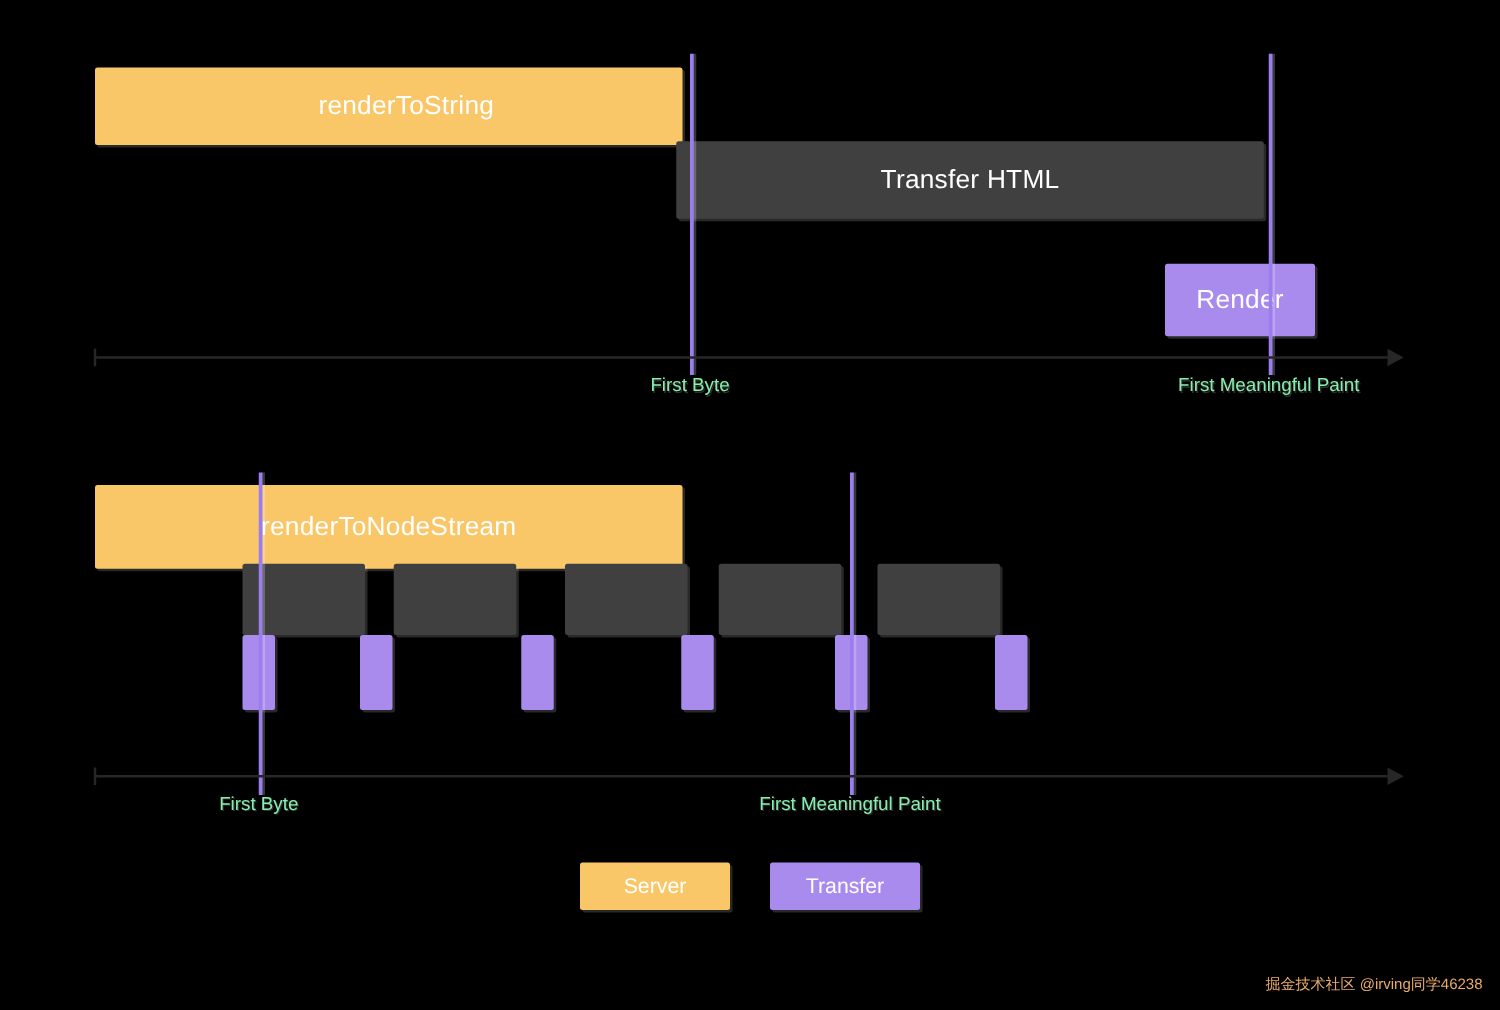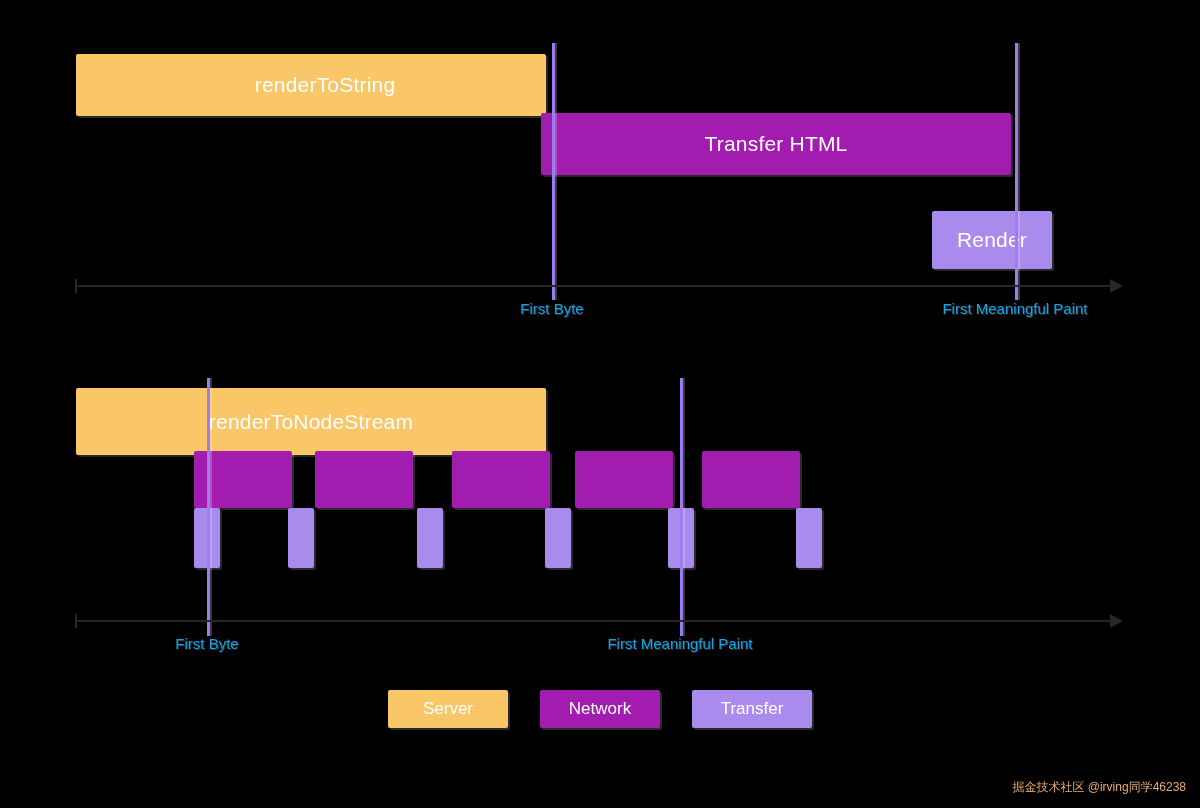--- a/index.html
+++ b/index.html
@@ -18,21 +18,21 @@
     align-items: center;
     justify-content: center;
     color: #ffffff;
     font-size: 21px;
     letter-spacing: .2px;
     border-radius: 2px;
     box-shadow: 2px 2px 0 rgba(255,255,255,.16);
     white-space: nowrap;
   }
   .srv  { background: #F9C768; }
-  .net  { background: #a21caf; }
+  .net  { background: #404040; }
   .brw  { background: #A98BEE; }
 
   
   .axis {
     position: absolute;
     height: 2px;
     background: #272727;
   }
   .axis::before {
     content: "";
@@ -53,21 +53,21 @@
 
   
   .marker {
     position: absolute;
     width: 3px;
     background: #9b7df0;
     box-shadow: 2px 0 0 rgba(255,255,255,.22);
   }
   .marker-label {
     position: absolute;
-    color: #0ea5e9;
+    color: #86efac;
     font-size: 15px;
     white-space: nowrap;
     transform: translateX(-50%);
     text-shadow: 1px 1px 0 rgba(255,255,255,.18);
   }
 
   
   .legend {
     position: absolute;
     left: 0; right: 0;
@@ -133,19 +133,18 @@
     <div class="marker" style="left:680px;top:378px;height:258px;"></div>
 
     <div class="axis" style="left:76px;top:620px;width:1045px;"></div>
 
     <div class="marker-label" style="left:207px;top:635px;">First Byte</div>
     <div class="marker-label" style="left:680px;top:635px;">First Meaningful Paint</div>
   </div>
 
   <div class="legend">
     <div class="legend-item srv">Server</div>
-    <div class="legend-item net">Network</div>
     <div class="legend-item brw">Transfer</div>
   </div>
 
   <div class="watermark">掘金技术社区 @irving同学46238</div>
 
 </div>
 
 </body></html>

